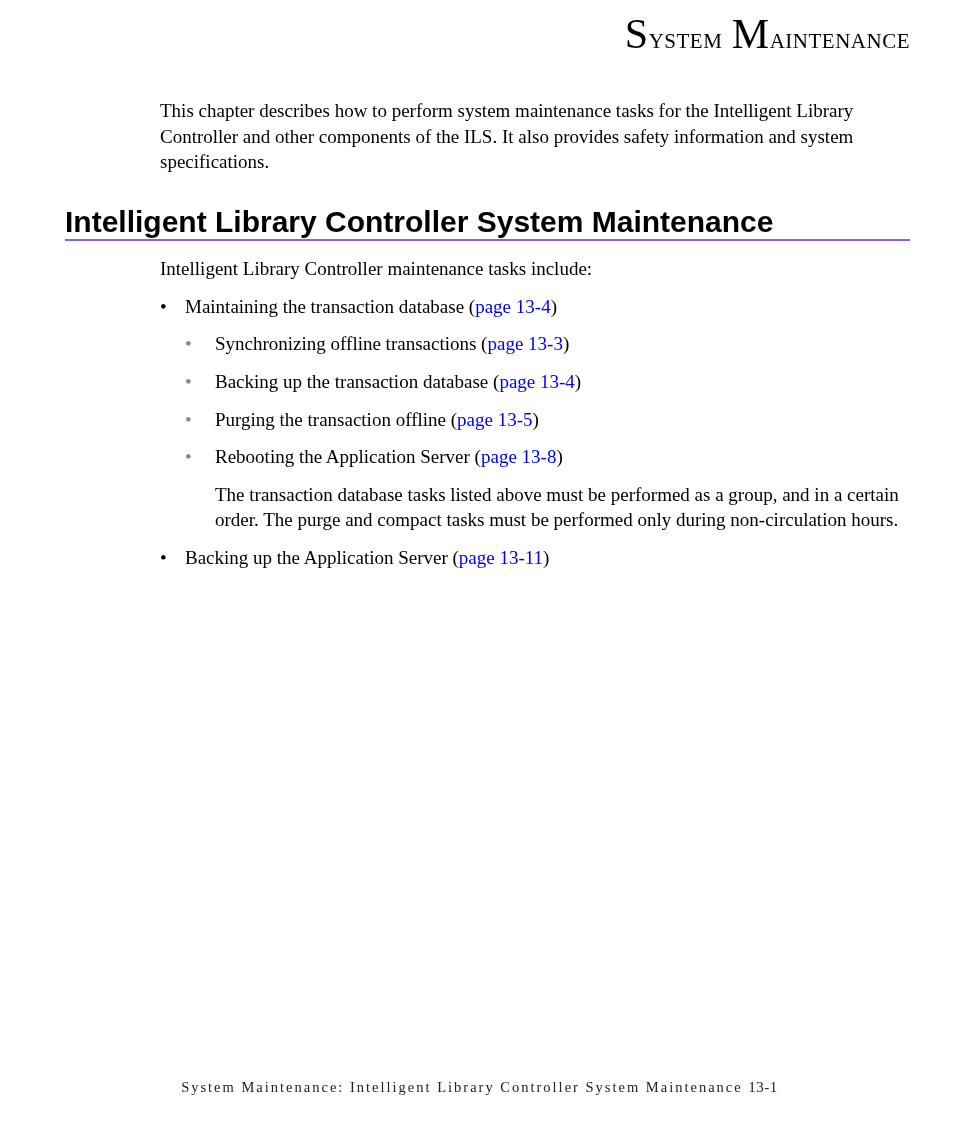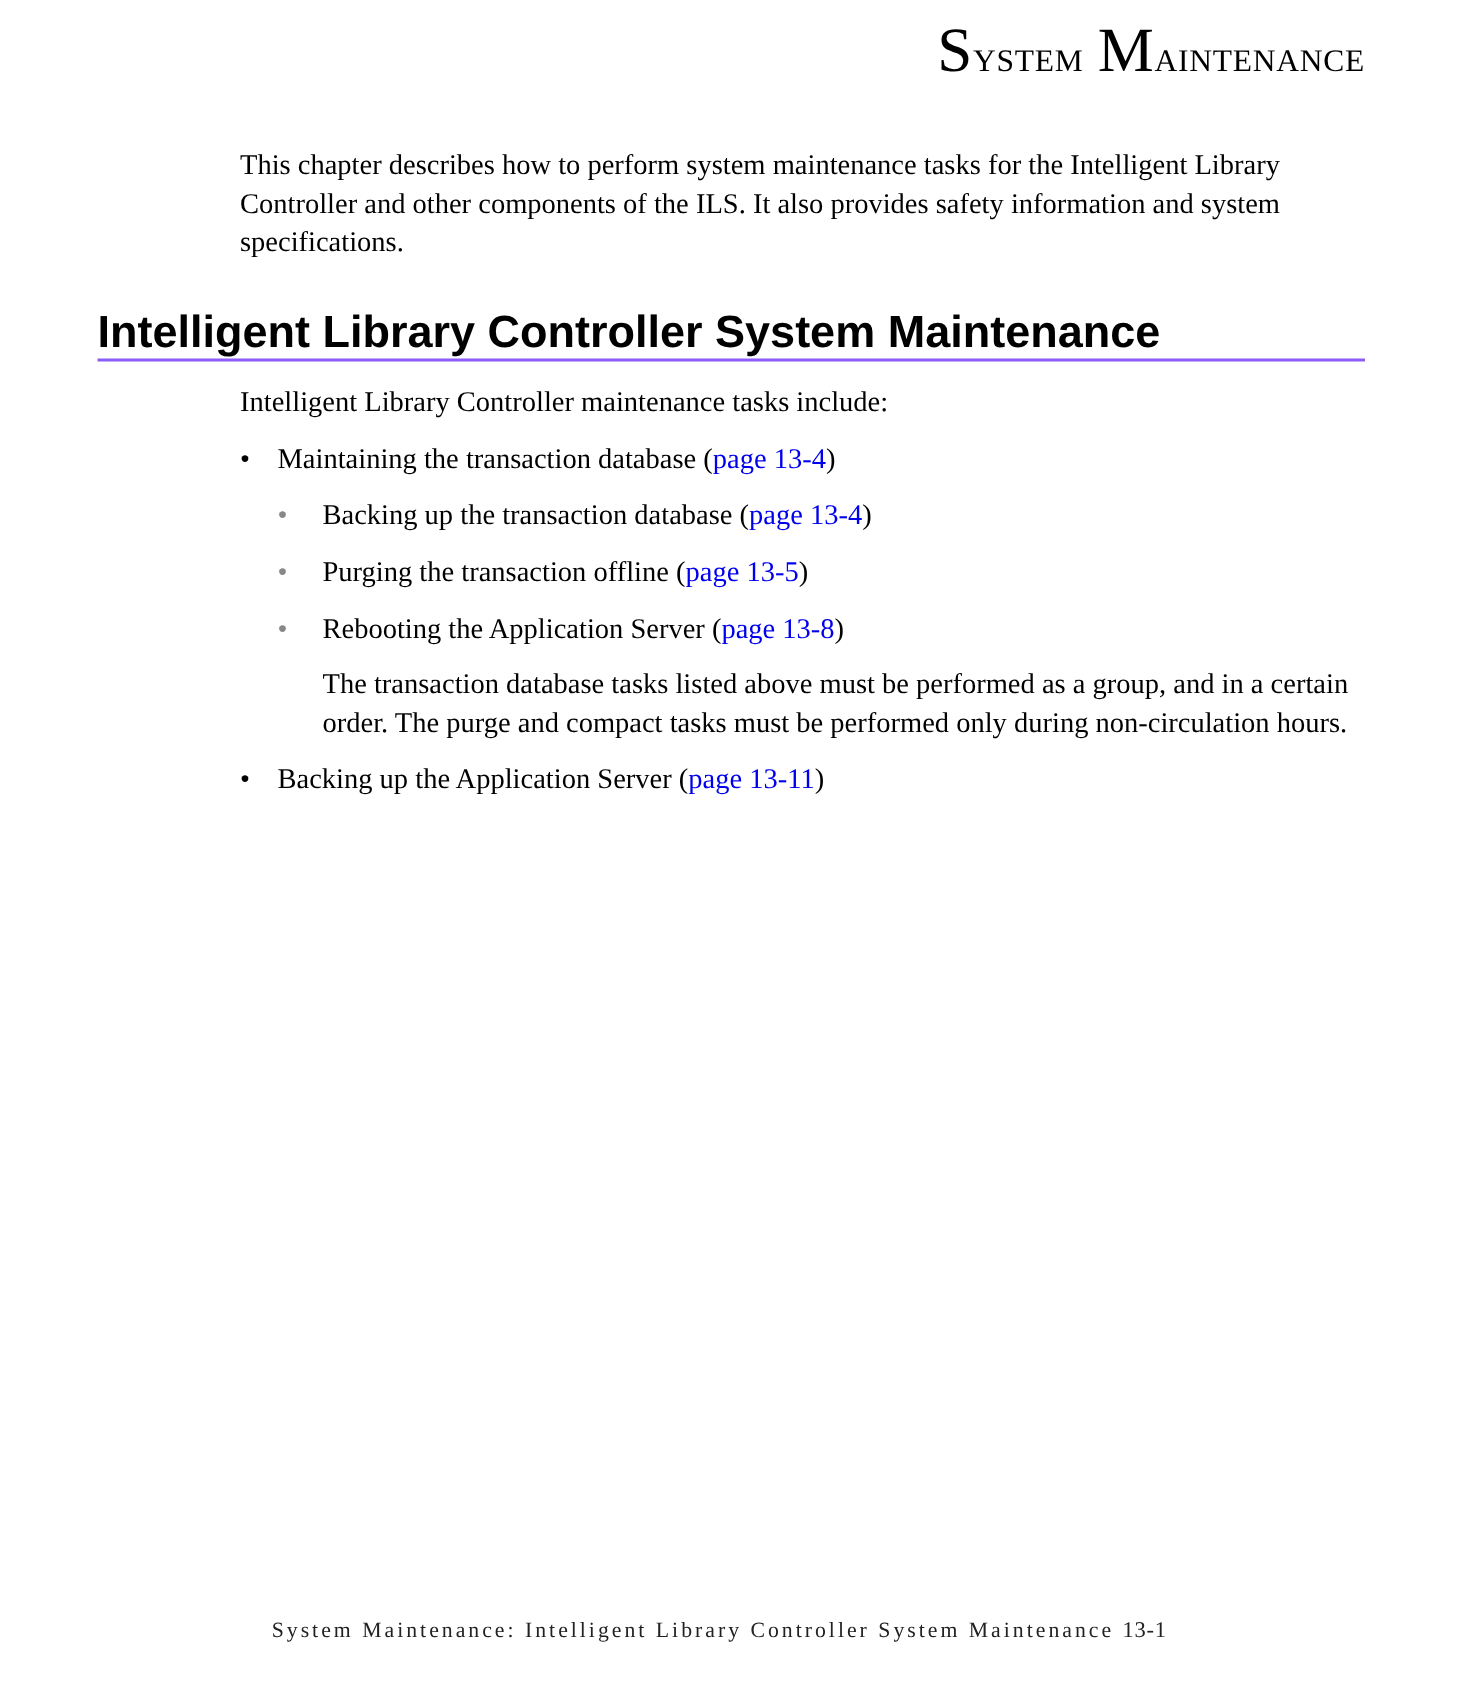--- a/index.html
+++ b/index.html
@@ -110,20 +110,21 @@
 <p class="intro-text">This chapter describes how to perform system maintenance tasks for the Intelligent Library Controller and other components of the ILS. It also provides safety information and system specifications.</p>
 
 <h2 class="section-heading">Intelligent Library Controller System Maintenance</h2>
 
 <p class="body-text">Intelligent Library Controller maintenance tasks include:</p>
 
 <ul class="list-level-1">
   <li>
     <span>Maintaining the transaction database (</span><span class="page-link">page 13-4</span><span>)</span>
     <ul class="list-level-2">
+      <li><span>Synchronizing offline transactions (</span><span class="page-link">page 13-3</span><span>)</span></li>
       <li><span>Backing up the transaction database (</span><span class="page-link">page 13-4</span><span>)</span></li>
       <li><span>Purging the transaction offline (</span><span class="page-link">page 13-5</span><span>)</span></li>
       <li><span>Rebooting the Application Server (</span><span class="page-link">page 13-8</span><span>)</span>
         <div class="sub-note">The transaction database tasks listed above must be performed as a group, and in a certain order. The purge and compact tasks must be performed only during non-circulation hours.</div>
       </li>
     </ul>
   </li>
   <li><span>Backing up the Application Server (</span><span class="page-link">page 13-11</span><span>)</span></li>
 </ul>
 

